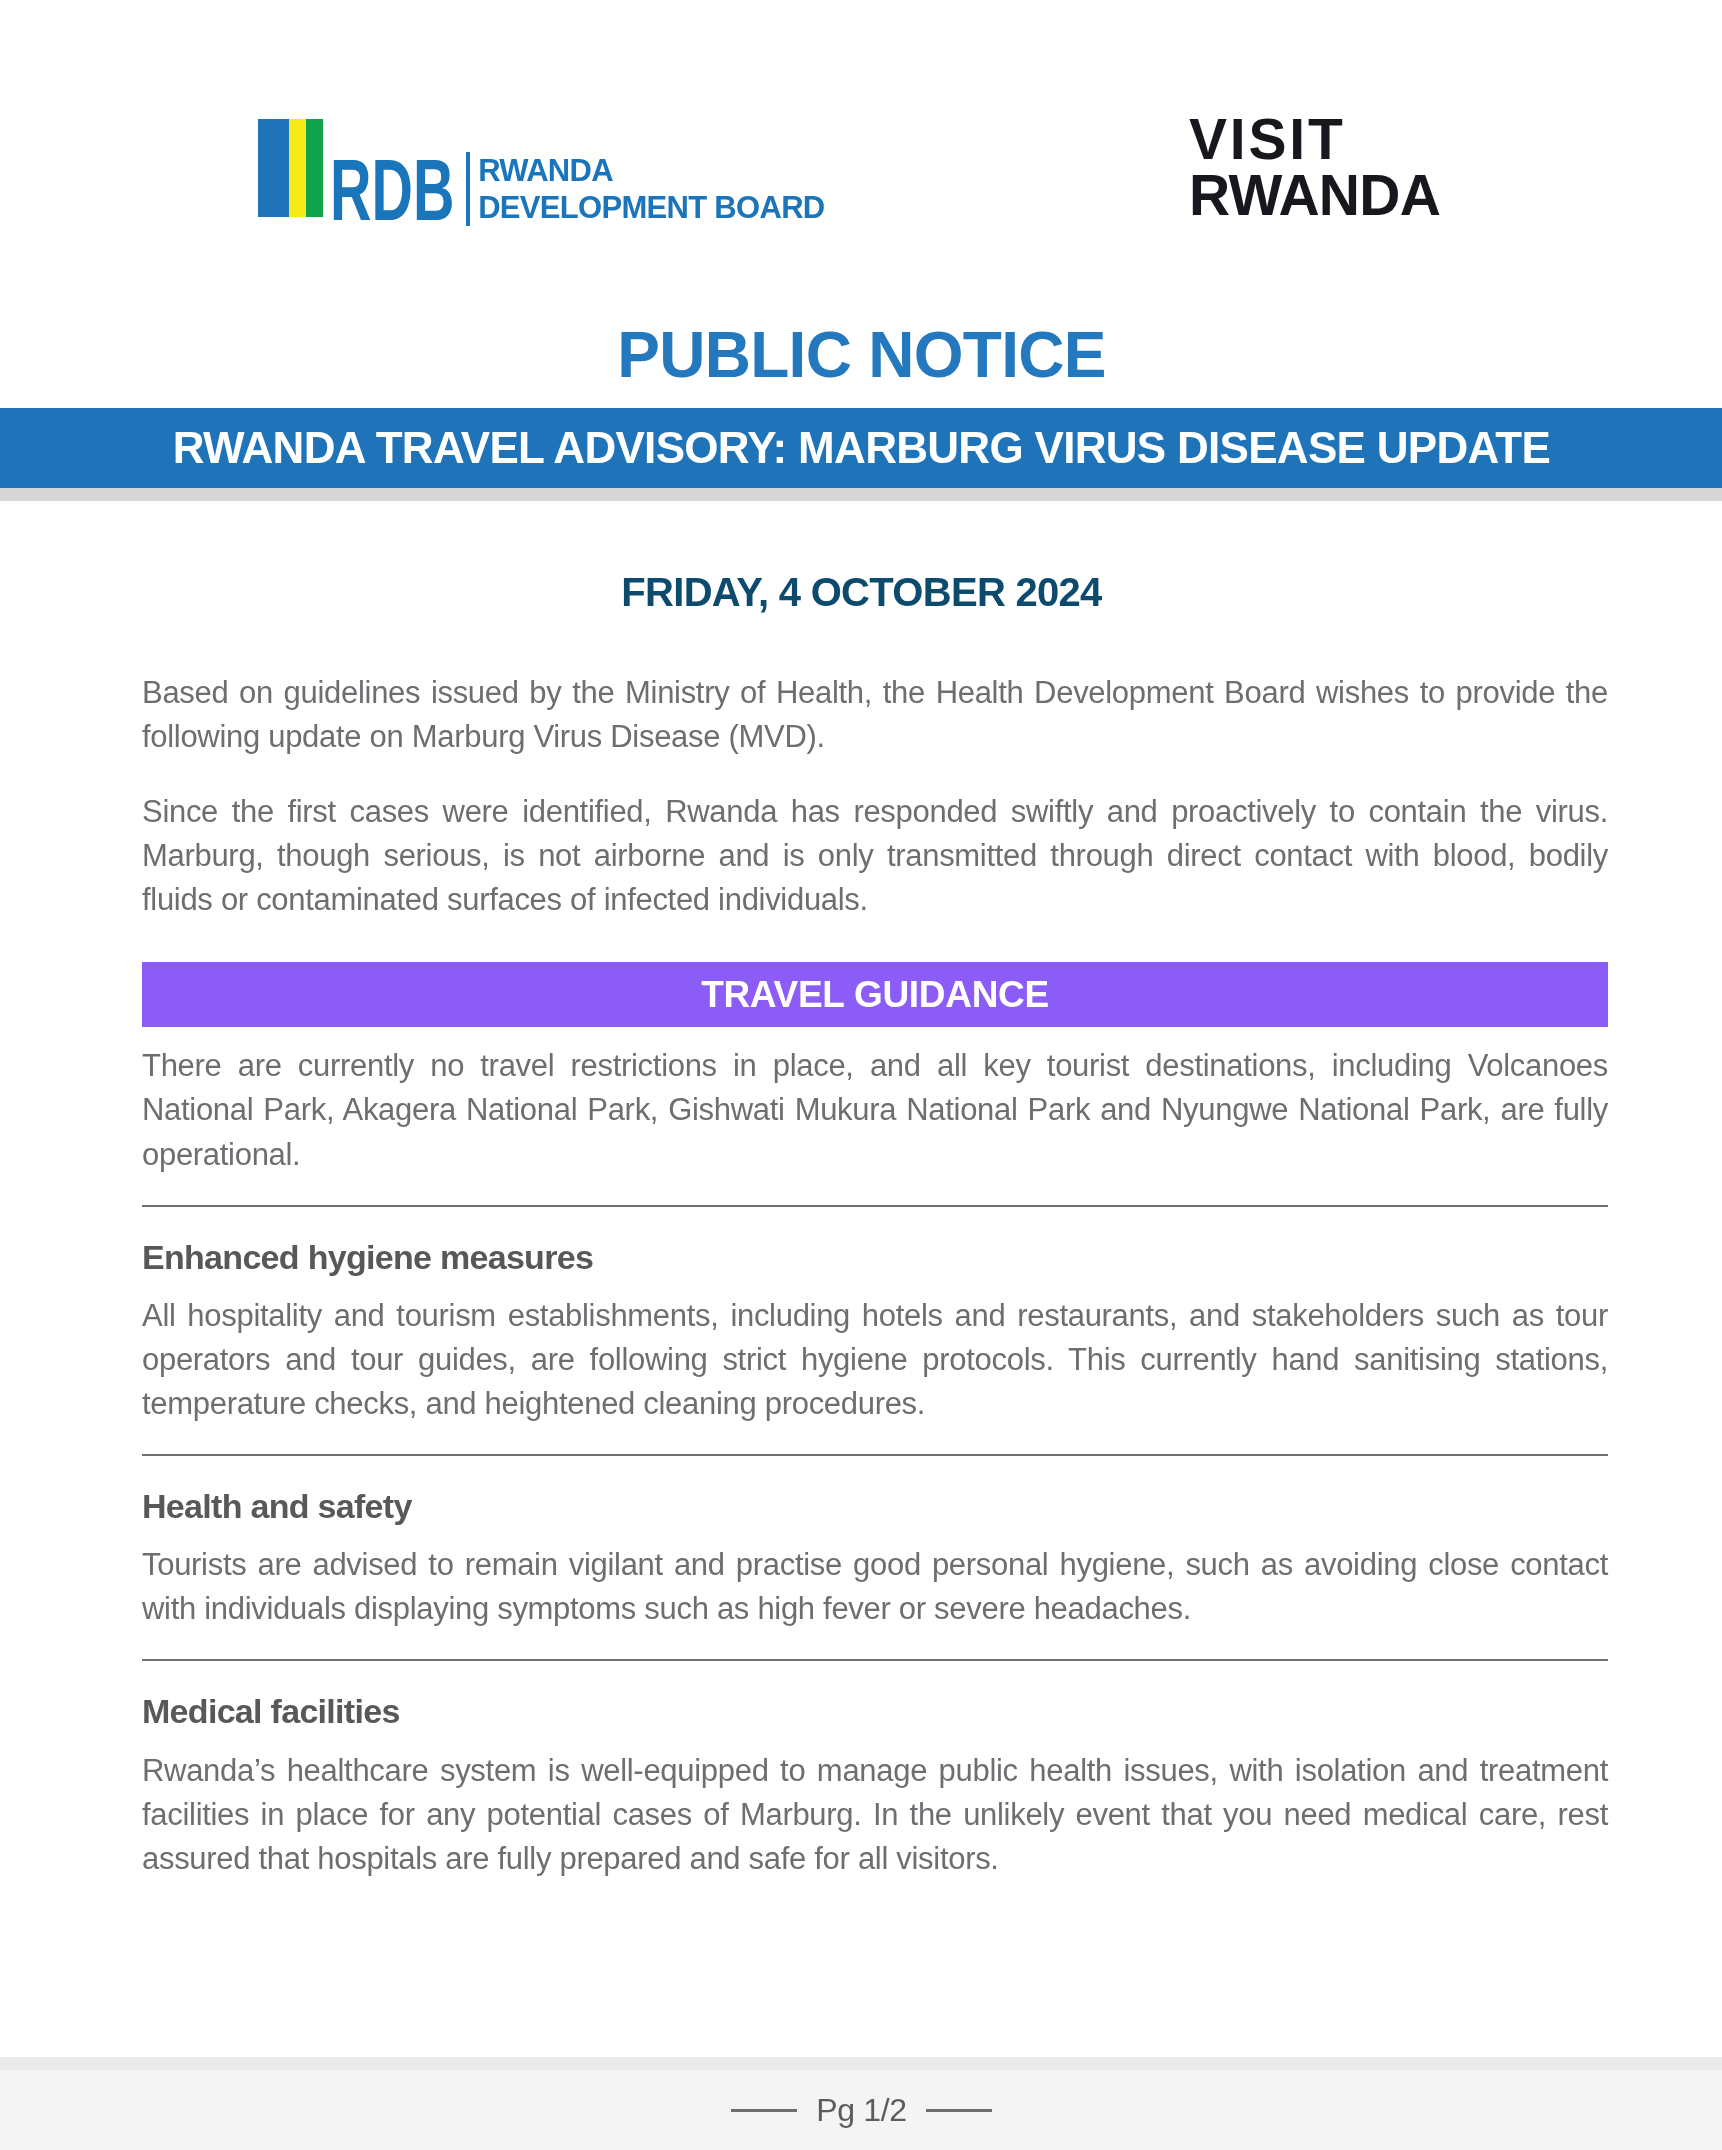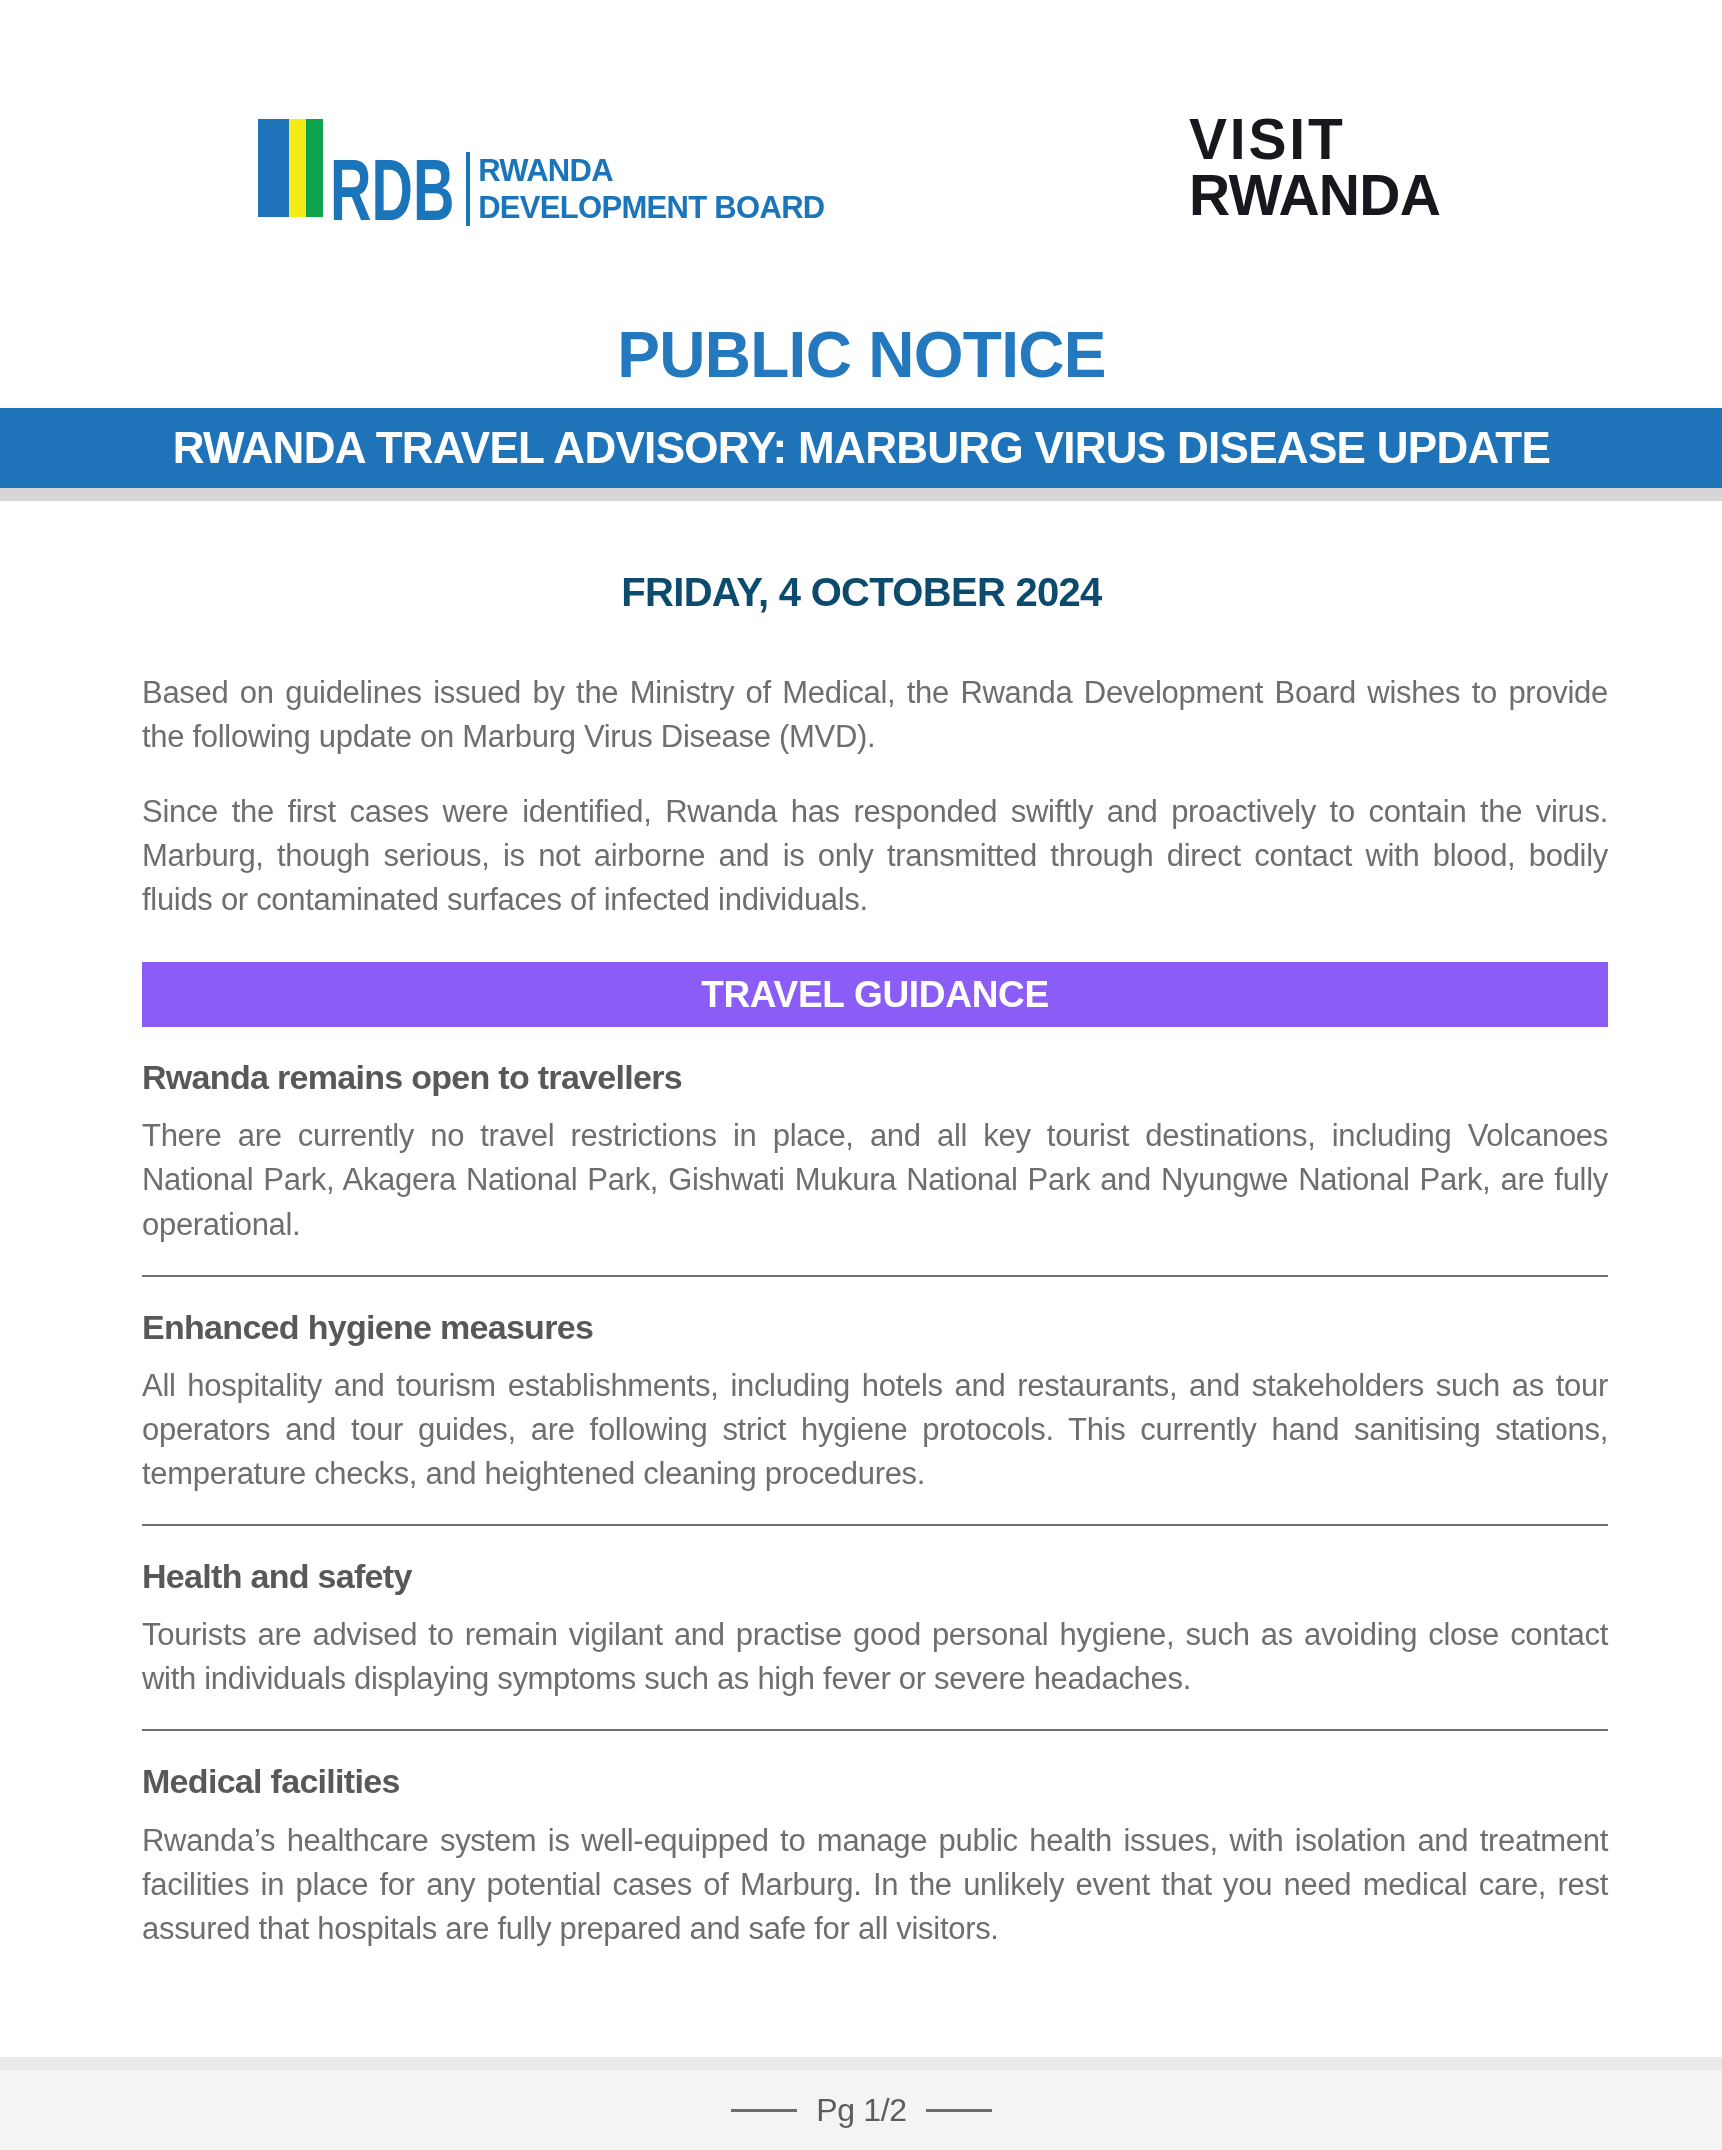--- a/index.html
+++ b/index.html
@@ -114,29 +114,28 @@
 <div class="page-title">PUBLIC NOTICE</div>
 
 <div class="advisory-banner">
   <span>RWANDA TRAVEL ADVISORY: MARBURG VIRUS DISEASE UPDATE</span>
 </div>
 <div class="banner-shadow"></div>
 
 <div class="date-line">FRIDAY, 4 OCTOBER 2024</div>
 
 <div class="content">
-  <p class="body-text intro-p1">Based on guidelines issued by the Ministry of Medical, the Rwanda Development Board wishes to provide the following update on Marburg Virus Disease (MVD).</p>
+  <p class="body-text intro-p1">Based on guidelines issued by the Ministry of Health, the Health Development Board wishes to provide the following update on Marburg Virus Disease (MVD).</p>
   <p class="body-text intro-p2">Since the first cases were identified, Rwanda has responded swiftly and proactively to contain the virus. Marburg, though serious, is not airborne and is only transmitted through direct contact with blood, bodily fluids or contaminated surfaces of infected individuals.</p>
 
   <div class="guidance-banner">
     <span>TRAVEL GUIDANCE</span>
   </div>
 
   <div>
-    <h2 class="section-heading">Rwanda remains open to travellers</h2>
     <p class="body-text section-body">There are currently no travel restrictions in place, and all key tourist destinations, including Volcanoes National Park, Akagera National Park, Gishwati Mukura National Park and Nyungwe National Park, are fully operational.</p>
   </div>
   <hr class="section-divider">
 
   <div>
     <h2 class="section-heading">Enhanced hygiene measures</h2>
     <p class="body-text section-body">All hospitality and tourism establishments, including hotels and restaurants, and stakeholders such as tour operators and tour guides, are following strict hygiene protocols. This currently hand sanitising stations, temperature checks, and heightened cleaning procedures.</p>
   </div>
   <hr class="section-divider">
 

